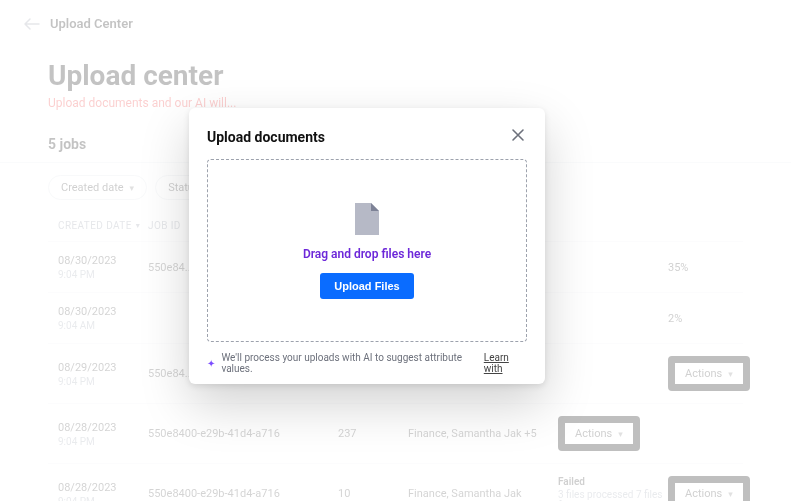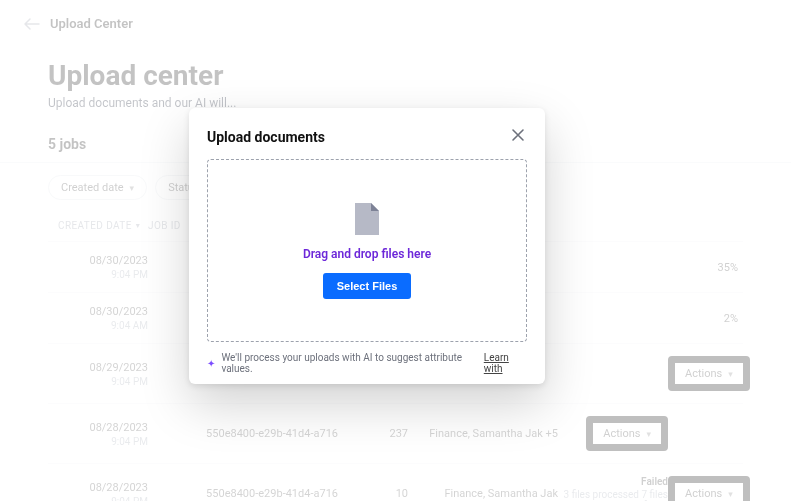--- a/index.html
+++ b/index.html
@@ -32,21 +32,21 @@
       padding: 20px 48px 4px 48px;
     }
     .page-title {
       font-size: 28px;
       font-weight: 700;
       color: #111;
       margin-bottom: 4px;
     }
     .page-subtitle {
       font-size: 12px;
-      color: #0f172a;
+      color: #ef4444;
     }
 
     
     .jobs-bar {
       padding: 22px 48px 10px 48px;
       font-size: 14px;
       font-weight: 700;
       border-bottom: 1px solid #eceef2;
     }
 
@@ -86,21 +86,20 @@
     .thead .sortable { display:inline-flex; align-items:center; gap:4px; }
 
     .row {
       display: grid;
       grid-template-columns: 90px 190px 70px 150px 110px 70px;
       align-items: center;
       padding: 12px 10px;
       border-top: 1px solid #f1f3f6;
       font-size: 11px;
       color: #555;
-      text-align: right;
     }
     .row .date { display:flex; flex-direction:column; }
     .row .date .time { color:#a8aeb9; font-size:10px; margin-top:2px; }
     .row .jobid { color:#555; white-space:nowrap; overflow:hidden; text-overflow:ellipsis; }
     .row .status { display:flex; flex-direction:column; font-size:10px; }
     .row .status .main { font-weight:600; color:#444; }
     .row .status .sub { color:#a8aeb9; margin-top:2px; }
     .row .pct { color:#444; }
     .actions-btn {
       display:inline-flex; align-items:center; gap:6px;
@@ -293,20 +292,20 @@
     </button>
   </div>
   <div class="dropzone">
     <span class="file-icon">
       <svg width="26" height="32" viewBox="0 0 26 32">
         <path d="M1 0H17L25 8V32H1Z" fill="#b6b9c6"></path>
         <path d="M17 0V8H25L17 0Z" fill="#7d8296"></path>
       </svg>
     </span>
     <div class="dz-text">Drag and drop files here</div>
-    <button class="select-btn">Select Files</button>
+    <button class="select-btn">Upload Files</button>
   </div>
   <div class="modal-footer">
     <span class="sparkle">✦</span>
     <span>We'll process your uploads with AI to suggest attribute values.</span>
     <span class="learn-link">Learn with</span>
   </div>
 </div>
 
 </body></html>

